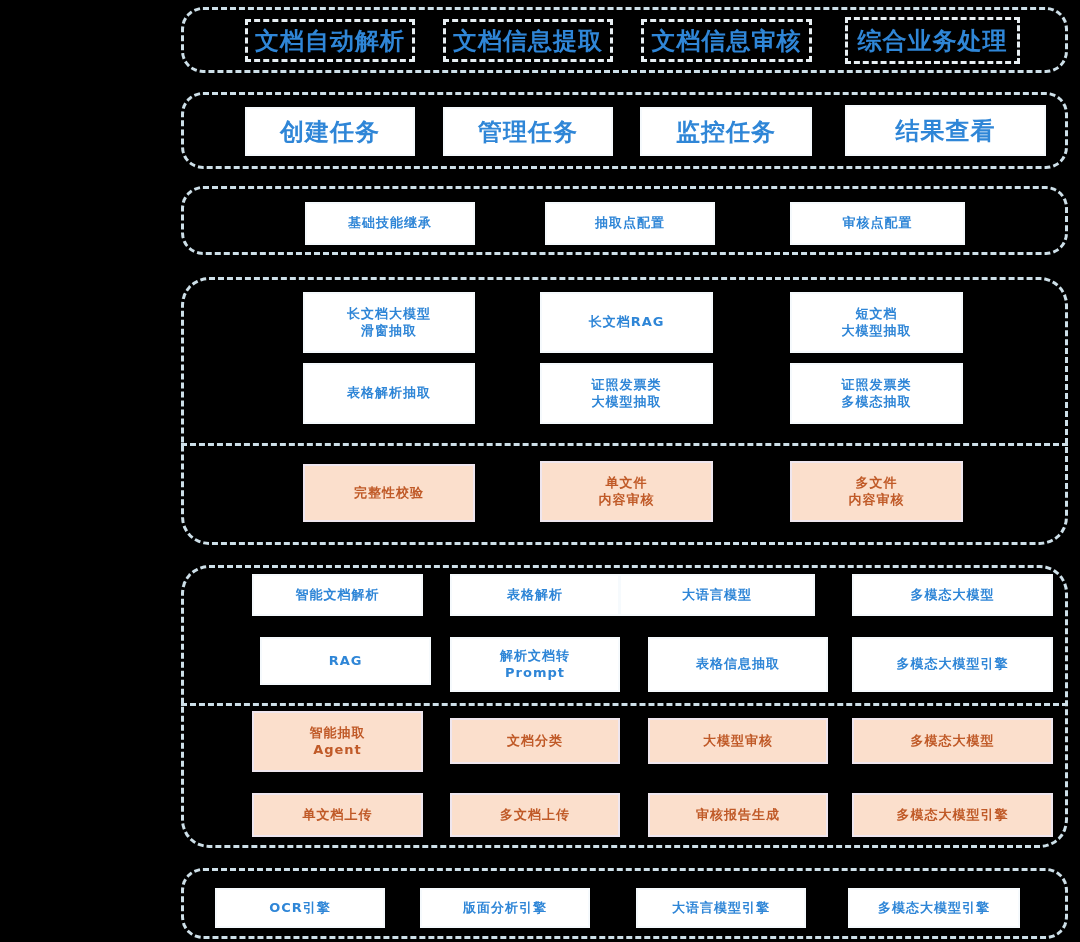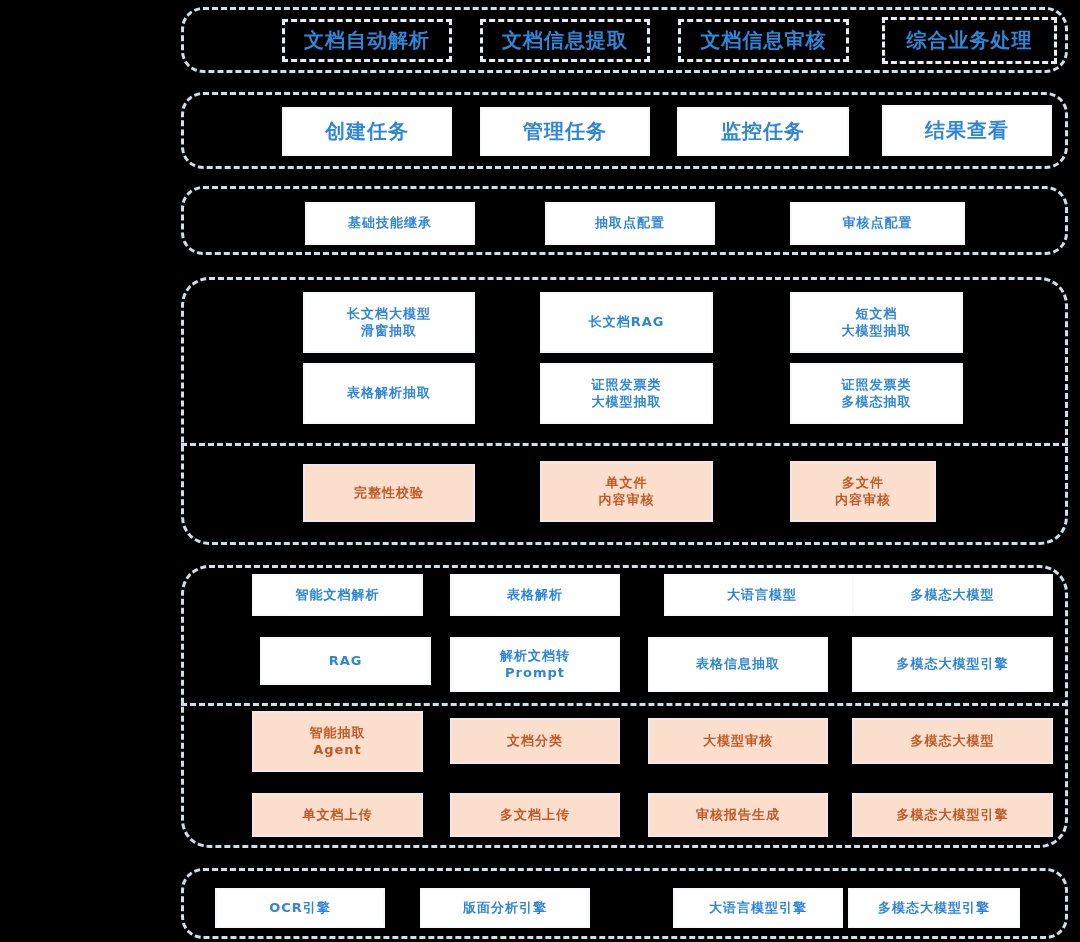--- a/index.html
+++ b/index.html
@@ -44,21 +44,21 @@
   .o{ 
     background:#fbdfcc;
     border:2px solid #efe6ee;
     color:#c05a28;
   }
   .d{ 
     background:transparent;
     border:3px dashed #e8eff3;
     color:#2f86d7;
   }
-  .lg{font-size:20px;margin-left:37px;}
+  .lg{font-size:24px;}
 </style>
 </head>
 <body>
 
 <div id="canvas">
 
   <div class="cont" style="left:181px;top:7px;width:887px;height:66px"></div>
   <div class="cont" style="left:181px;top:92px;width:887px;height:77px"></div>
   <div class="cont" style="left:181px;top:186px;width:887px;height:69px"></div>
   <div class="cont" style="left:181px;top:277px;width:887px;height:268px;border-radius:28px"></div>
@@ -68,61 +68,61 @@
   <div class="cont" style="left:181px;top:868px;width:887px;height:71px"></div>
 
   <div class="bx d lg" style="left:245px;top:19px;width:170px;height:43px">文档自动解析</div>
   <div class="bx d lg" style="left:443px;top:19px;width:170px;height:43px">文档信息提取</div>
   <div class="bx d lg" style="left:641px;top:19px;width:171px;height:43px">文档信息审核</div>
   <div class="bx d lg" style="left:845px;top:17px;width:175px;height:47px">综合业务处理</div>
 
   <div class="bx b lg" style="left:245px;top:107px;width:170px;height:49px">创建任务</div>
   <div class="bx b lg" style="left:443px;top:107px;width:170px;height:49px">管理任务</div>
   <div class="bx b lg" style="left:640px;top:107px;width:172px;height:49px">监控任务</div>
-  <div class="bx b lg" style="left:845px;top:105px;width:170px;height:51px">结果查看</div>
+  <div class="bx b lg" style="left:845px;top:105px;width:201px;height:51px">结果查看</div>
 
   <div class="bx b" style="left:305px;top:202px;width:170px;height:43px">基础技能继承</div>
   <div class="bx b" style="left:790px;top:202px;width:175px;height:43px">审核点配置</div>
   <div class="bx b" style="left:545px;top:202px;width:170px;height:43px">抽取点配置</div>
 
   <div class="bx b" style="left:303px;top:292px;width:172px;height:61px">长文档大模型
 滑窗抽取</div>
   <div class="bx b" style="left:540px;top:292px;width:173px;height:61px">长文档RAG</div>
   <div class="bx b" style="left:790px;top:292px;width:173px;height:61px">短文档
 大模型抽取</div>
   <div class="bx b" style="left:303px;top:363px;width:172px;height:61px">表格解析抽取</div>
   <div class="bx b" style="left:540px;top:363px;width:173px;height:61px">证照发票类
 大模型抽取</div>
   <div class="bx b" style="left:790px;top:363px;width:173px;height:61px">证照发票类
 多模态抽取</div>
 
   <div class="bx o" style="left:303px;top:464px;width:172px;height:58px">完整性校验</div>
   <div class="bx o" style="left:540px;top:461px;width:173px;height:61px">单文件
 内容审核</div>
-  <div class="bx o" style="left:790px;top:461px;width:146px;height:61px">多文件
+  <div class="bx o" style="left:790px;top:461px;width:173px;height:61px">多文件
 内容审核</div>
 
   <div class="bx b" style="left:252px;top:574px;width:171px;height:42px">智能文档解析</div>
   <div class="bx b" style="left:450px;top:574px;width:170px;height:42px">表格解析</div>
-  <div class="bx b" style="left:664px;top:574px;width:196px;height:42px">大语言模型</div>
+  <div class="bx b" style="left:619px;top:574px;width:196px;height:42px">大语言模型</div>
   <div class="bx b" style="left:852px;top:574px;width:201px;height:42px">多模态大模型</div>
   <div class="bx b" style="left:260px;top:637px;width:171px;height:48px">RAG</div>
   <div class="bx b" style="left:450px;top:637px;width:170px;height:55px">解析文档转
 Prompt</div>
   <div class="bx b" style="left:648px;top:637px;width:180px;height:55px">表格信息抽取</div>
   <div class="bx b" style="left:852px;top:637px;width:201px;height:55px">多模态大模型引擎</div>
 
   <div class="bx o" style="left:252px;top:711px;width:171px;height:61px">智能抽取
 Agent</div>
   <div class="bx o" style="left:450px;top:718px;width:170px;height:46px">文档分类</div>
   <div class="bx o" style="left:648px;top:718px;width:180px;height:46px">大模型审核</div>
   <div class="bx o" style="left:852px;top:718px;width:201px;height:46px">多模态大模型</div>
   <div class="bx o" style="left:252px;top:793px;width:171px;height:44px">单文档上传</div>
   <div class="bx o" style="left:450px;top:793px;width:170px;height:44px">多文档上传</div>
   <div class="bx o" style="left:648px;top:793px;width:180px;height:44px">审核报告生成</div>
   <div class="bx o" style="left:852px;top:793px;width:201px;height:44px">多模态大模型引擎</div>
 
   <div class="bx b" style="left:215px;top:888px;width:170px;height:40px">OCR引擎</div>
   <div class="bx b" style="left:420px;top:888px;width:170px;height:40px">版面分析引擎</div>
-  <div class="bx b" style="left:673px;top:888px;width:170px;height:40px">大语言模型引擎</div>
+  <div class="bx b" style="left:636px;top:888px;width:170px;height:40px">大语言模型引擎</div>
   <div class="bx b" style="left:848px;top:888px;width:172px;height:40px">多模态大模型引擎</div>
 
 </div>
 
 </body></html>

